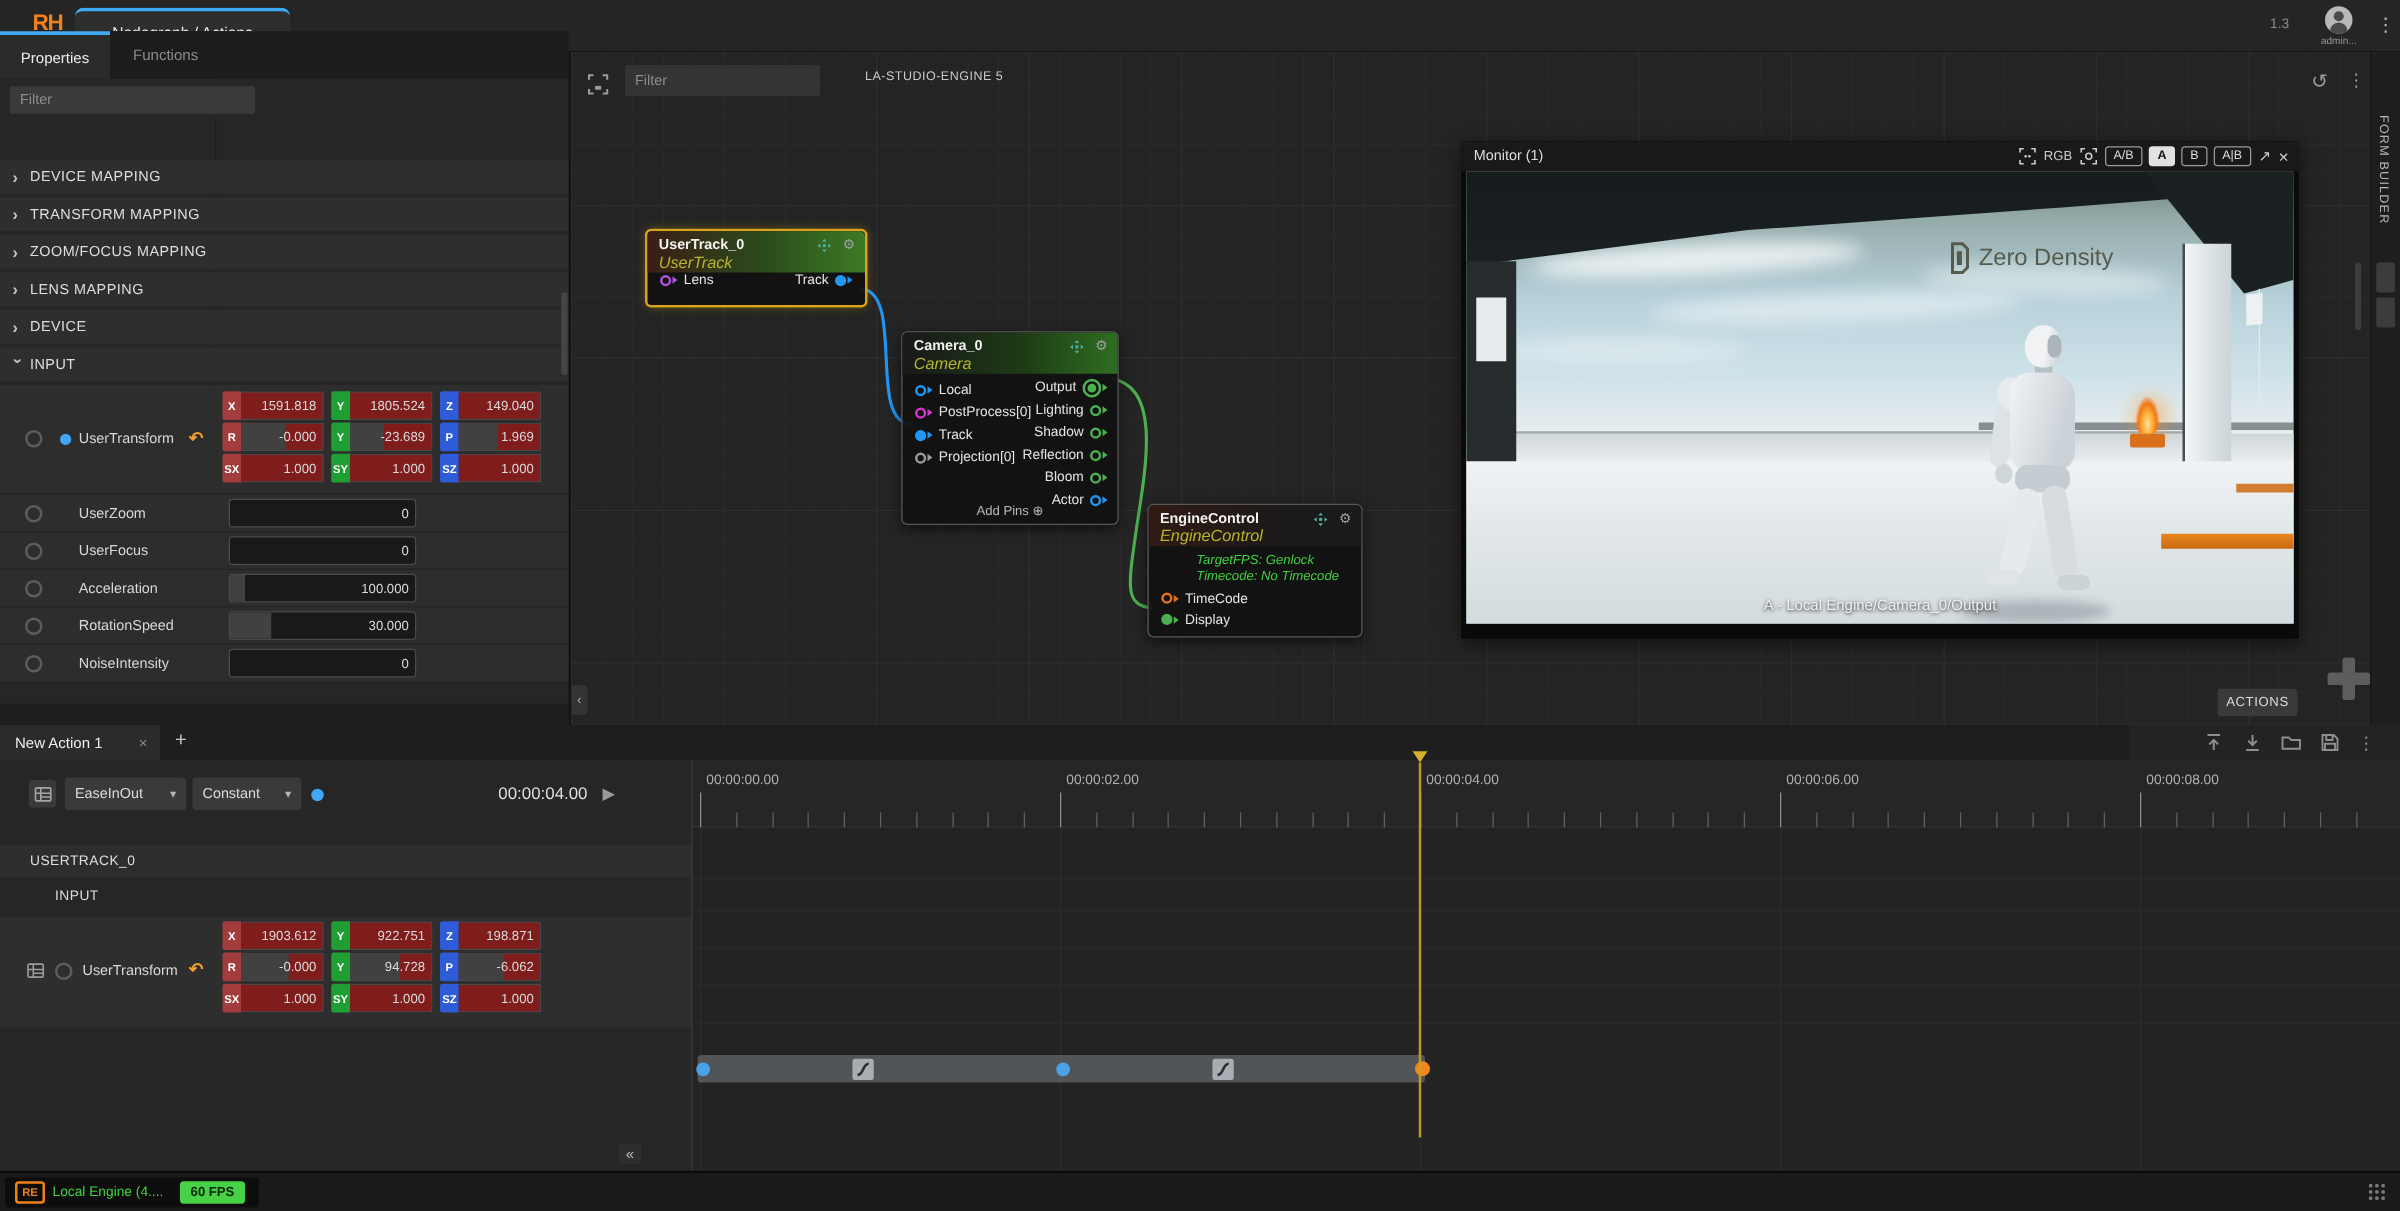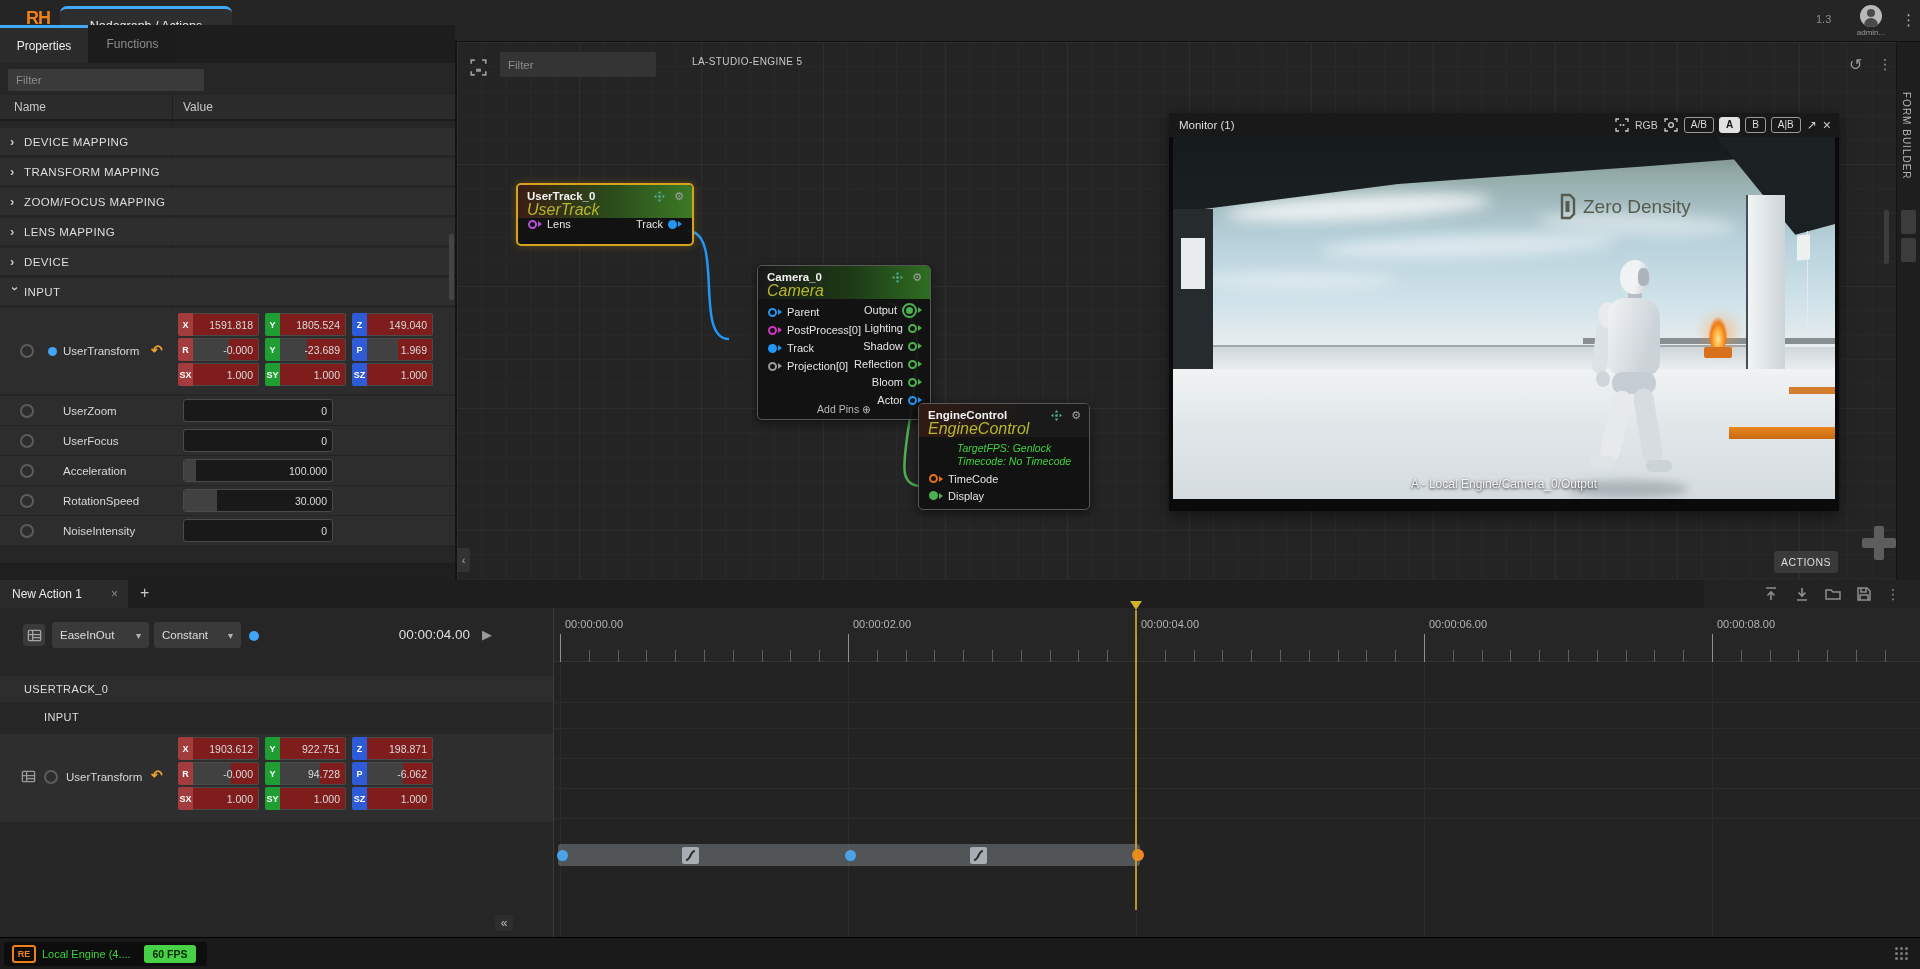--- a/index.html
+++ b/index.html
@@ -81,26 +81,26 @@
 #dpad{position:absolute;left:1405px;top:484px;width:34px;height:34px;}
 #dpad .dp-v{position:absolute;left:12px;top:0;width:10px;height:34px;background:#5d5d5d;border-radius:2px;}
 #dpad .dp-h{position:absolute;left:0;top:12px;width:34px;height:10px;background:#5d5d5d;border-radius:2px;}
 #wires{position:absolute;left:0;top:0;width:1463px;height:538px;pointer-events:none;}
 
 .node{position:absolute;background:rgba(17,17,17,.93);border:1px solid #585858;border-radius:5px;
   box-shadow:0 3px 10px rgba(0,0,0,.55);}
 .node.selected{border:2px solid #d9a21b;box-shadow:0 0 8px rgba(217,162,27,.3);}
 .node-header{border-radius:4px 4px 0 0;padding:5px 9px 3px;position:relative;height:33px;}
 .node-title{font-size:11.5px;color:#f2f2f2;font-weight:bold;line-height:13px;}
-.node-sub{font-size:16px;color:#b6b62b;font-style:italic;line-height:13px;}
+.node-sub{font-size:13px;color:#b6b62b;font-style:italic;line-height:13px;}
 .hdr-gear{position:absolute;right:8px;top:5px;font-size:11px;color:#9f9f9f;line-height:12px;}
 .hdr-move{position:absolute;right:27px;top:6px;}
 #node-usertrack{left:59px;top:141px;width:178px;height:63px;}
 #node-usertrack .node-header{background:linear-gradient(90deg,#3a1d15,#2b4d1c 55%,#3c7a25);}
-#node-camera{left:264px;top:223px;width:174px;height:155px;margin-left:36px;}
+#node-camera{left:264px;top:223px;width:174px;height:155px;}
 #node-camera .node-header{background:linear-gradient(90deg,#181818,#1e3a16 55%,#2e6e21);}
 #node-engine{left:461px;top:361px;width:172px;height:107px;}
 #node-engine .node-header{background:linear-gradient(90deg,#301a13,#1a1a1a 65%);}
 .pin-row{display:flex;align-items:center;height:18px;font-size:11px;color:#e4e4e4;white-space:nowrap;}
 .pin-dot{width:9px;height:9px;border-radius:50%;display:inline-block;flex:none;}
 .pin-arrow{width:0;height:0;border-top:3px solid transparent;border-bottom:3px solid transparent;
   border-left-width:4px;border-left-style:solid;margin-left:1px;flex:none;}
 .pin-label{margin:0 5px;}
 .pin-big{width:15px;height:15px;border-radius:50%;border-width:2px;border-style:solid;display:flex;
   align-items:center;justify-content:center;flex:none;}
@@ -250,24 +250,20 @@
   <div id="tb-user">admin...</div>
   <div id="tb-kebab">⋮</div>
 </div>
 
 <div id="left-panel">
   <div id="lp-tabs">
     <div id="lp-tab-0" class="lp-tab">Properties</div>
     <div id="lp-tab-1" class="lp-tab">Functions</div>
   </div>
   <input id="lp-filter" placeholder="Filter" style="">
-  <div id="lp-header">
-    <span id="lp-col-name">Name</span>
-    <span id="lp-col-value">Value</span>
-  </div>
   <div id="lp-col-div"></div>
   <div id="left-sections">
       <div class="lp-section">
         <span class="chev">›</span>
         <span class="lp-sec-label">DEVICE MAPPING</span>
       </div>
       <div class="lp-section">
         <span class="chev">›</span>
         <span class="lp-sec-label">TRANSFORM MAPPING</span>
       </div>
@@ -464,21 +460,21 @@
           </svg>
       </span>
       <span class="hdr-gear">⚙</span>
     </div>
     <div id="cam-in">
         <div class="pin-row left">
           <span style="display: flex; align-items: center;">
             <span class="pin-dot" style="border: 2px solid rgb(33, 150, 243);"></span>
             <span class="pin-arrow" style="border-left-color: rgb(33, 150, 243);"></span>
           </span>
-          <span class="pin-label">Parent</span>
+          <span class="pin-label">Local</span>
         </div>
         <div class="pin-row left">
           <span style="display: flex; align-items: center;">
             <span class="pin-dot" style="border: 2px solid rgb(214, 51, 200);"></span>
             <span class="pin-arrow" style="border-left-color: rgb(214, 51, 200);"></span>
           </span>
           <span class="pin-label">PostProcess[0]</span>
         </div>
         <div class="pin-row left">
           <span style="display: flex; align-items: center;">

